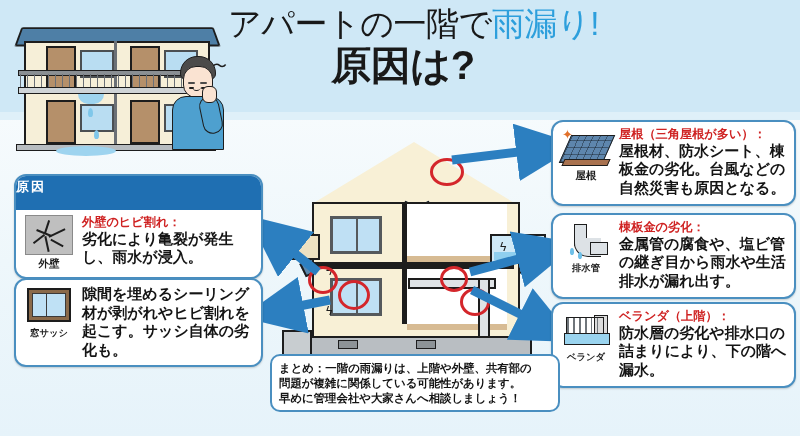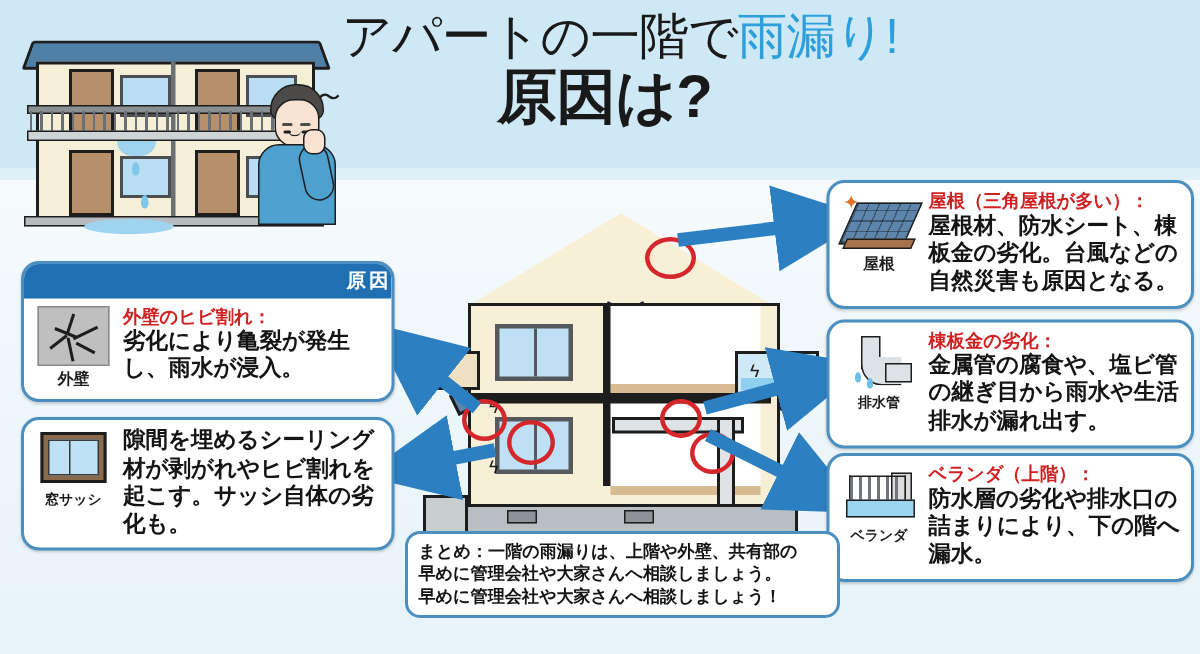--- a/index.html
+++ b/index.html
@@ -84,22 +84,22 @@
   .house .vent{position:absolute;width:18px;height:7px;background:#8d9397;border:1.5px solid #1d1d1d;top:202px;}
   .house .steps{position:absolute;left:0px;top:192px;width:26px;height:22px;background:#c8cdd0;border:2px solid #1d1d1d;}
   .house .crack{position:absolute;color:#1d1d1d;font-size:12px;line-height:10px;}
 
   .marker{position:absolute;border:3px solid #d4262b;border-radius:50%;background:transparent;}
   svg.arrows{position:absolute;left:0;top:0;width:800px;height:436px;pointer-events:none;}
 
   
   .card{position:absolute;background:#ffffff;border:2px solid #4a8fc0;border-radius:12px;
         box-shadow:0 1px 2px rgba(0,0,0,.18);overflow:hidden;}
-  .card-head{background:#1f6fb2;color:#fff;text-align:right;font-weight:bold;font-size:13px;
-             padding:2px 0 3px;letter-spacing:2px;}
+  .card-head{background:#1f6fb2;color:#fff;text-align:left;font-weight:bold;font-size:13px;
+             padding:2px 0 14px;letter-spacing:2px;}
   .card-inner{display:flex;padding:5px 7px 6px 6px;gap:6px;}
   .ic-wrap{width:54px;flex:0 0 54px;display:flex;flex-direction:column;align-items:center;}
   .ic-box{width:48px;height:40px;position:relative;}
   .ic-label{font-size:10.5px;font-weight:bold;color:#1d1d1d;margin-top:2px;white-space:nowrap;}
   .ic-label.small{font-size:9.3px;}
   .txt{flex:1;min-width:0;}
   .txt .hl{color:#cf2222;font-weight:bold;font-size:12.2px;display:block;line-height:1.22;}
   .txt .bd{color:#141414;font-weight:bold;font-size:15px;line-height:1.24;display:block;}
 
   
@@ -323,17 +323,17 @@
       </div>
       <div class="txt">
         <span class="hl">ベランダ（上階）：</span>
         <span class="bd">防水層の劣化や排水口の詰まりにより、下の階へ漏水。</span>
       </div>
     </div>
   </div>
 
   <div class="summary">
     <p>まとめ：一階の雨漏りは、上階や外壁、共有部の</p>
-    <p>早めに管理会社や大家さんへ相談しましょう。</p>
+    <p>問題が複雑に関係している可能性があります。</p>
     <p>早めに管理会社や大家さんへ相談しましょう！</p>
   </div>
 
 </div>
 
 </body></html>

